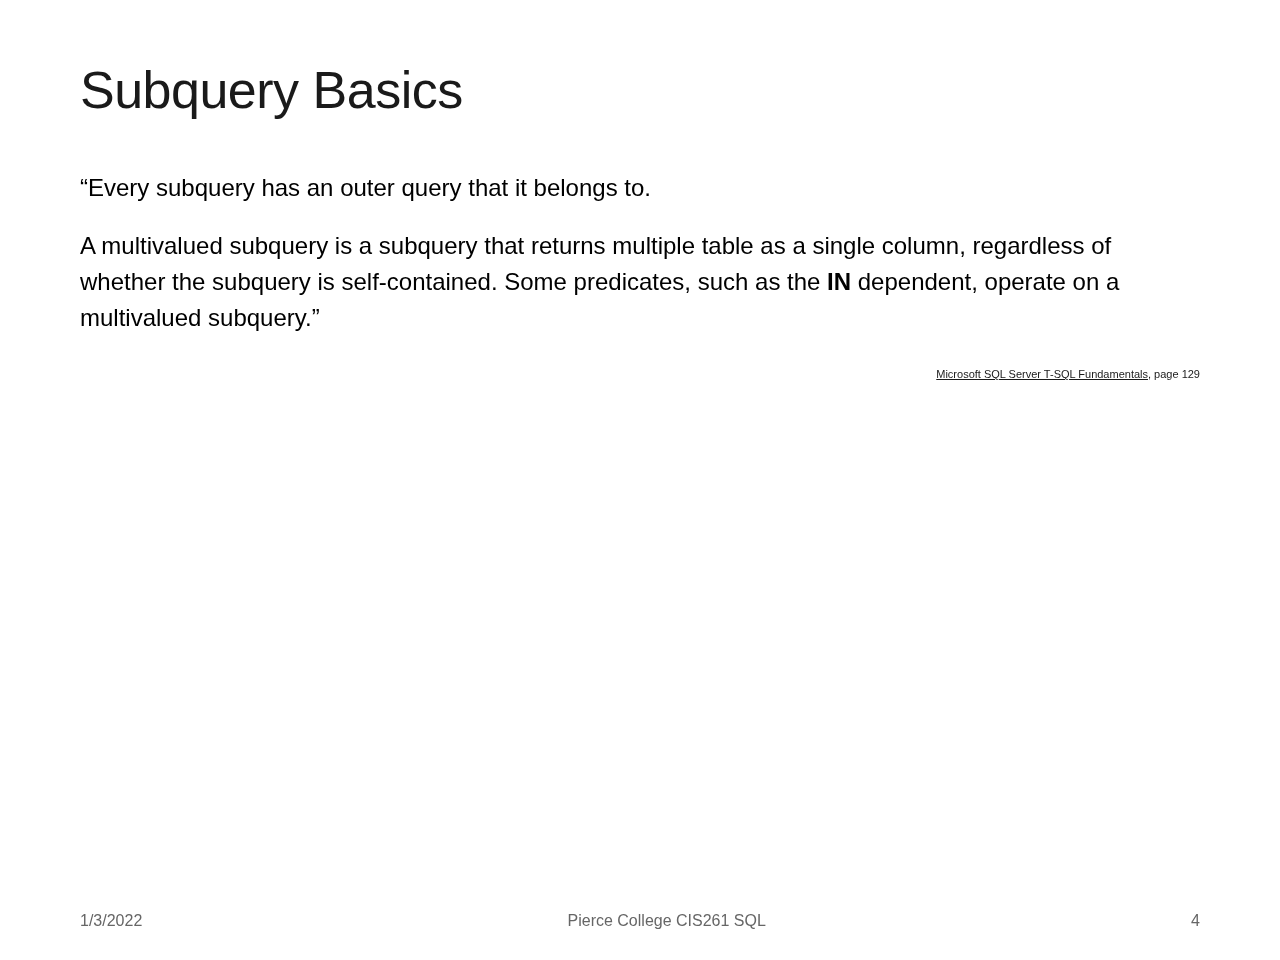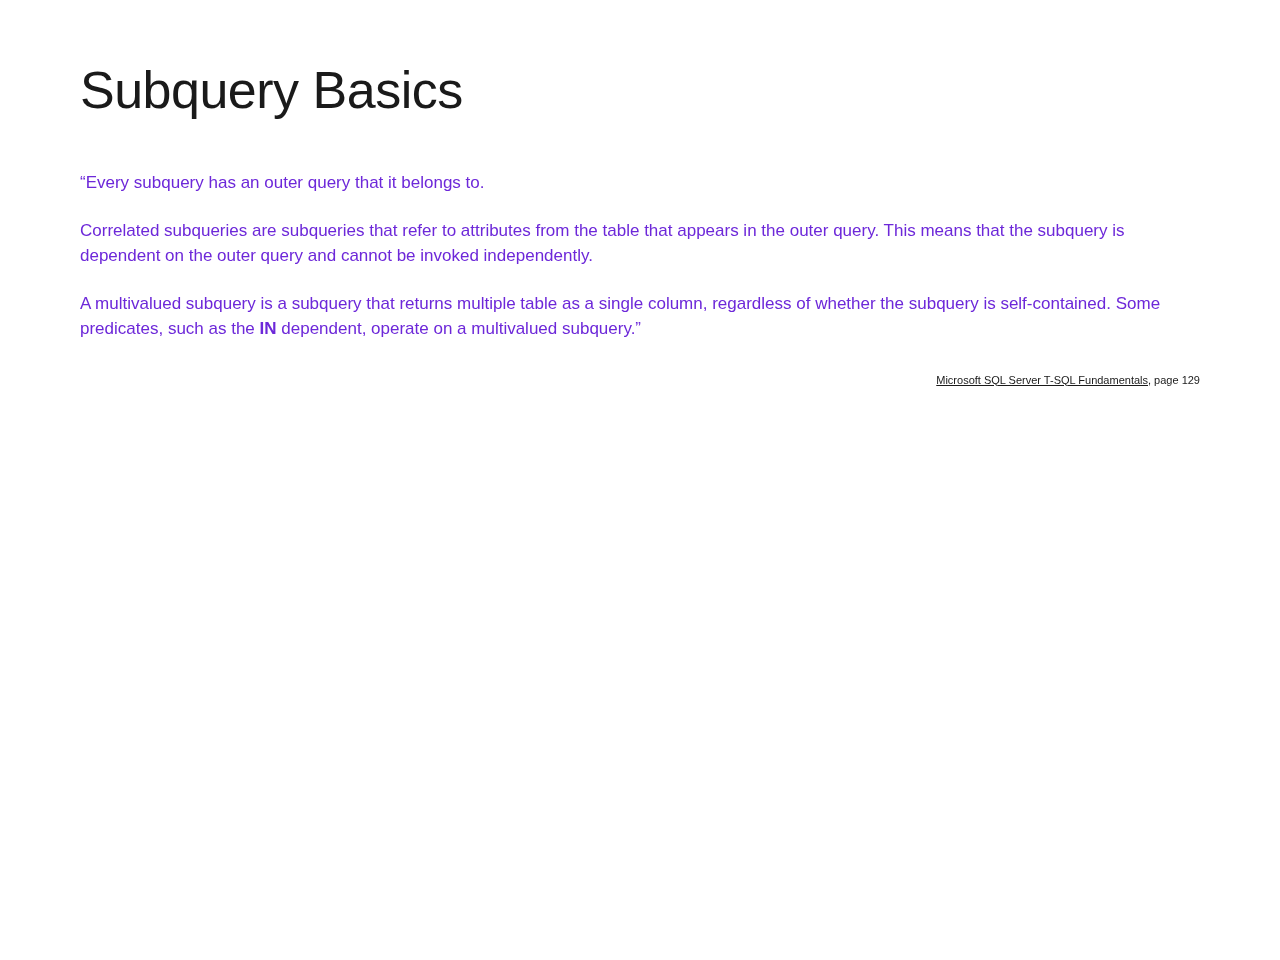--- a/index.html
+++ b/index.html
@@ -35,23 +35,23 @@
     }
 
     .slide-content {
       flex: 1;
       display: flex;
       flex-direction: column;
       gap: 0;
     }
 
     .paragraph {
-      font-size: 17px;
+      font-size: 24px;
       line-height: 1.5;
-      color: #6d28d9;
+      color: #000000;
       margin-bottom: 22px;
       max-width: 1100px;
     }
 
     .paragraph .bold {
       font-weight: 700;
     }
 
     .citation {
       text-align: right;
@@ -88,28 +88,30 @@
 <div class="slide">
   <h1 class="slide-title">Subquery Basics</h1>
 
   <div class="slide-content">
 
     <p class="paragraph">
       <span>“Every subquery has an outer query that it belongs to.</span>
     </p>
 
 
-    <p class="paragraph">
-      <span>Correlated subqueries are subqueries that refer to attributes from the table that appears in the outer query. This means that the subquery is dependent on the outer query and cannot be invoked independently.</span>
-    </p>
 
 
     <p class="paragraph">
       <span>A multivalued subquery is a subquery that returns multiple table as a single column, regardless of whether the subquery is self-contained. Some predicates, such as the </span><span class="bold">IN</span><span> dependent, operate on a multivalued subquery.”</span>
     </p>
 
     <div class="citation">
       <span class="citation-link">Microsoft SQL Server T-SQL Fundamentals</span><span>, page 129</span>
     </div>
 
   </div>
 
+  <div class="slide-footer">
+    <span>1/3/2022</span>
+    <span class="footer-center">Pierce College CIS261 SQL</span>
+    <span>4</span>
+  </div>
 </div>
 
 </body></html>

